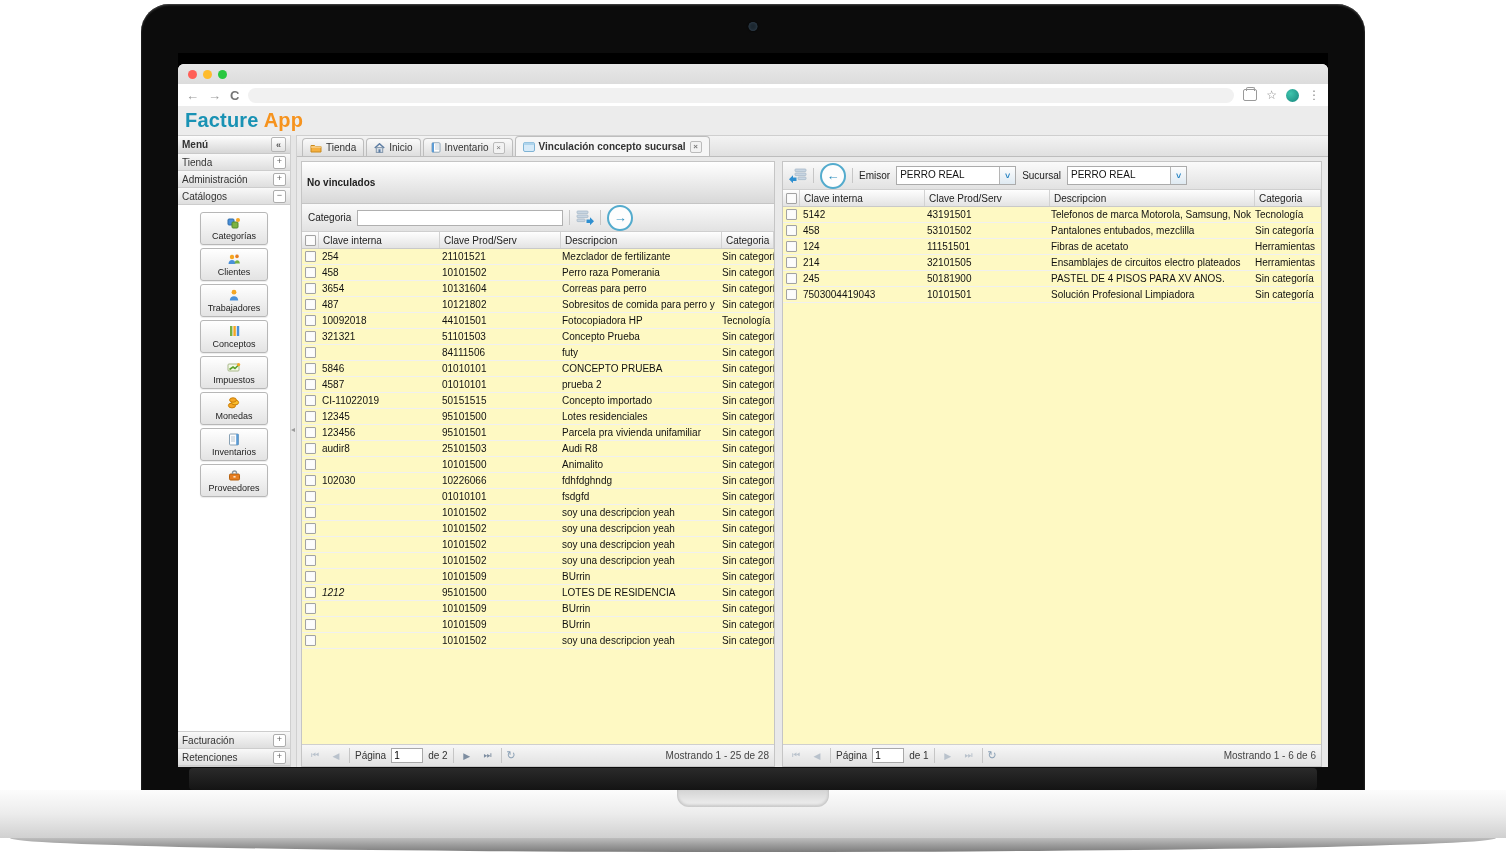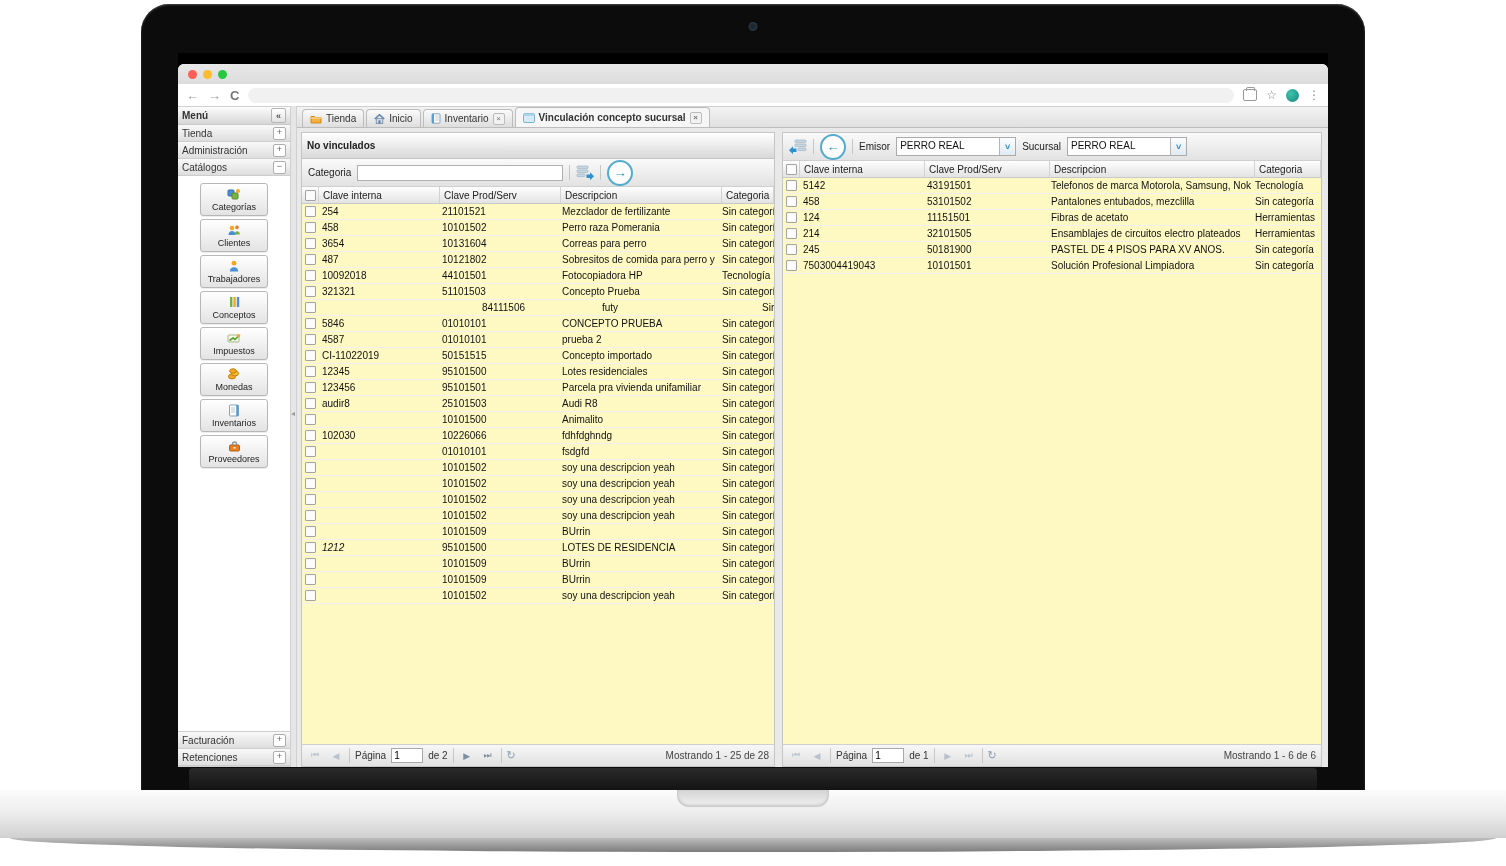--- a/index.html
+++ b/index.html
@@ -50,21 +50,21 @@
   
   .content-col{flex:1;display:flex;flex-direction:column;background:#e9e9e9;overflow:hidden;border-top:1px solid #cfcfcf;}
   .tabbar{height:20px;flex:none;display:flex;align-items:flex-end;gap:2px;padding-left:5px;background:linear-gradient(#f3f3f3,#e0e0e0);border-bottom:1px solid #bdbdbd;}
   .tab{height:17px;display:flex;align-items:center;gap:4px;padding:0 7px;border:1px solid #bdbdbd;border-bottom:none;border-radius:4px 4px 0 0;background:linear-gradient(#fafafa,#dedede);font-size:10px;color:#333;white-space:nowrap;}
   .tab.active{height:19px;background:#f6f6f6;font-weight:bold;}
   .tab-close{width:10px;height:10px;font-size:8px;line-height:9px;text-align:center;color:#777;border:1px solid #bbb;border-radius:2px;background:#f2f2f2;}
   .panels{flex:1;display:flex;gap:7px;padding:4px 6px 0 4px;overflow:hidden;}
   .panel{border:1px solid #c5c5c5;background:#fff;display:flex;flex-direction:column;overflow:hidden;}
   .panel.left{width:472px;flex:none;}
   .panel.right{flex:1;}
-  .panel-header{height:17px;flex:none;background:linear-gradient(#ffffff,#d8d8d8);border-bottom:1px solid #c5c5c5;display:flex;align-items:center;padding:4px 5px;font-size:10px;font-weight:bold;color:#222;}
+  .panel-header{height:17px;flex:none;background:linear-gradient(#ffffff,#d8d8d8);border-bottom:1px solid #c5c5c5;display:flex;align-items:center;padding:12px 5px;font-size:10px;font-weight:bold;color:#222;}
   .toolbar{height:27px;flex:none;background:linear-gradient(#fafafa,#e2e2e2);border-bottom:1px solid #cfcfcf;display:flex;align-items:center;padding:0 6px;gap:6px;font-size:10px;color:#222;}
   .tb-input{width:200px;height:14px;border:1px solid #b0b0b0;background:#fff;font-size:10px;padding:0 2px;}
   .tb-sep{width:1px;height:15px;background:#c6c6c6;}
   .tb-circle{width:22px;height:22px;border-radius:50%;border:2px solid #53abcd;background:#fdfdfd;color:#2e8fbe;font-size:13px;font-weight:bold;display:flex;align-items:center;justify-content:center;line-height:1;}
   .combo{display:flex;height:17px;border:1px solid #abablb;border:1px solid #ababab;background:#fff;}
   .combo-val{width:96px;padding:2px 3px 0;font-size:10px;color:#111;overflow:hidden;white-space:nowrap;}
   .combo-btn{width:15px;border-left:1px solid #b5b5b5;background:linear-gradient(#fdfdfd,#dfeaf2);color:#1e7fc0;font-size:9px;font-weight:bold;display:flex;align-items:center;justify-content:center;}
 
   .grid-header{display:flex;height:16px;flex:none;background:linear-gradient(#fefefe,#e3e3e3);border-bottom:1px solid #c9c9c9;font-size:10px;color:#222;}
   .gh-cell{border-right:1px solid #d2d2d2;padding:0 4px;display:flex;align-items:center;overflow:hidden;white-space:nowrap;}
@@ -115,20 +115,23 @@
       <div class="urlbar"></div>
       <div class="nav-right">
         <span class="tabs-glyph"></span>
         <span class="star">☆</span>
         <span class="avatar"></span>
         <span class="dots">⋮</span>
       </div>
     </div>
 
     <div class="app">
+      <div class="logo-bar">
+        <span class="logo"><span class="p1">Facture</span><span class="p2"> App</span></span>
+      </div>
       <div class="app-main">
 
         <div class="sidebar">
           <div class="side-header">
             <span>Menú</span>
             <span class="collapse-btn">«</span>
           </div>
           <div id="side-sections">
               <div class="accordion">
                 <span>Tienda</span>
@@ -365,21 +368,21 @@
                     <span class="gr-cell" style="width:112px;flex:none;">321321</span>
                     <span class="gr-cell" style="width:112px;flex:none;">51101503</span>
                     <span class="gr-cell" style="width:152px;flex:none;">Concepto Prueba</span>
                     <span class="gr-cell" style="flex:1;">Sin categoría</span>
                   </div>
                   <div class="grid-row">
                     <span class="gr-check">
                       <span class="checkbox"></span>
                     </span>
                     <span class="gr-cell" style="width:112px;flex:none;"></span>
-                    <span class="gr-cell" style="width:112px;flex:none;margin-left:40px;">84111506</span>
+                    <span class="gr-cell" style="width:112px;flex:none;">84111506</span>
                     <span class="gr-cell" style="width:152px;flex:none;">futy</span>
                     <span class="gr-cell" style="flex:1;">Sin categoría</span>
                   </div>
                   <div class="grid-row">
                     <span class="gr-check">
                       <span class="checkbox"></span>
                     </span>
                     <span class="gr-cell" style="width:112px;flex:none;">5846</span>
                     <span class="gr-cell" style="width:112px;flex:none;">01010101</span>
                     <span class="gr-cell" style="width:152px;flex:none;">CONCEPTO PRUEBA</span>

